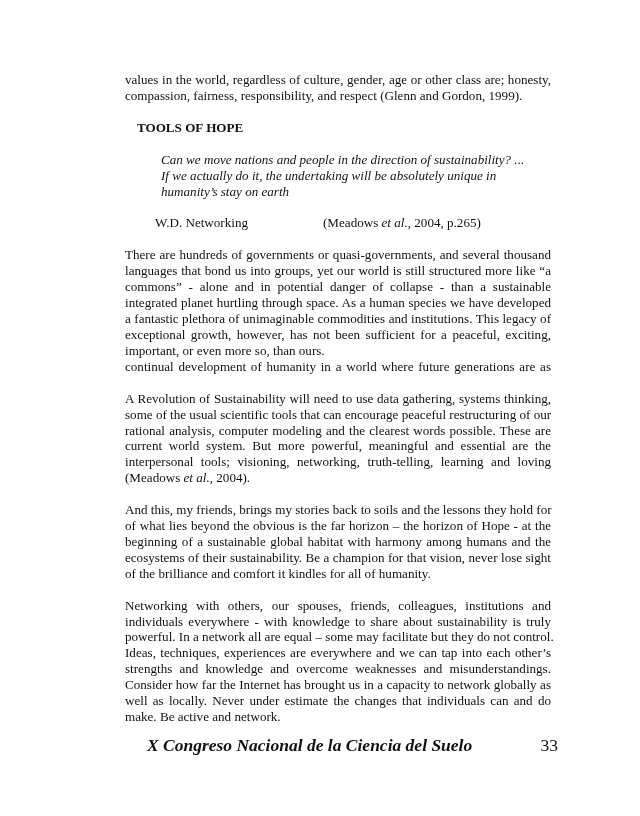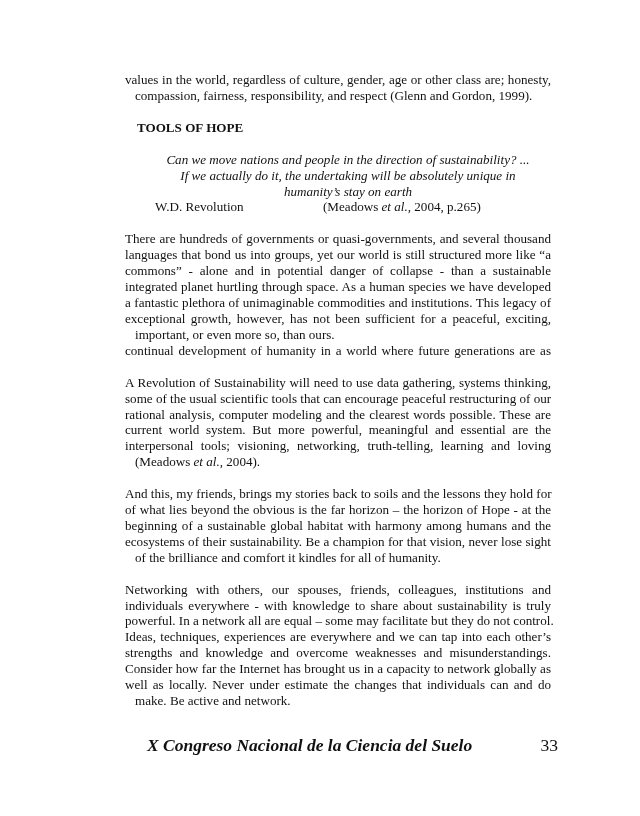--- a/index.html
+++ b/index.html
@@ -29,31 +29,29 @@
       text-align-last: left;
     }
     .line {
       display: block;
       text-align: justify;
       text-align-last: justify;
       white-space: nowrap;
     }
     .line.last {
       text-align-last: left;
-      margin-left: 10px;
     }
     .heading {
       font-weight: bold;
       font-size: 13.1px;
       margin: 0 0 16px 12px;
     }
     .quote {
       font-style: italic;
-      text-align: center;
-      margin: 0;
+      margin: 16px;
       padding-left: 20px;
     }
     .quote .qline {
       display: block;
       white-space: nowrap;
     }
     .attrib {
       position: relative;
       height: 16px;
       margin-bottom: 16px;
@@ -100,21 +98,21 @@
   </div>
 
   <div class="heading">TOOLS OF HOPE</div>
 
   <div class="quote">
     <span class="qline">Can we move nations and people in the direction of sustainability? ...</span>
     <span class="qline">If we actually do it, the undertaking will be absolutely unique in</span>
     <span class="qline">humanity’s stay on earth</span>
   </div>
   <div class="attrib">
-    <span class="author">W.D. Revolution</span>
+    <span class="author">W.D. Networking</span>
     <span class="cite"><span>(Meadows </span><i>et al.</i><span>, 2004, p.265)</span></span>
   </div>
 
   <div class="para">
     <span class="line">There are hundreds of governments or quasi-governments, and several thousand</span>
     <span class="line">languages that bond us into groups, yet our world is still structured more like “a</span>
     <span class="line">commons” - alone and in potential danger of collapse - than a sustainable</span>
     <span class="line">integrated planet hurtling through space.  As a human species we have developed</span>
     <span class="line">a fantastic plethora of unimaginable commodities and institutions.  This legacy of</span>
     <span class="line">exceptional growth, however, has not been sufficient for a peaceful, exciting,</span>

